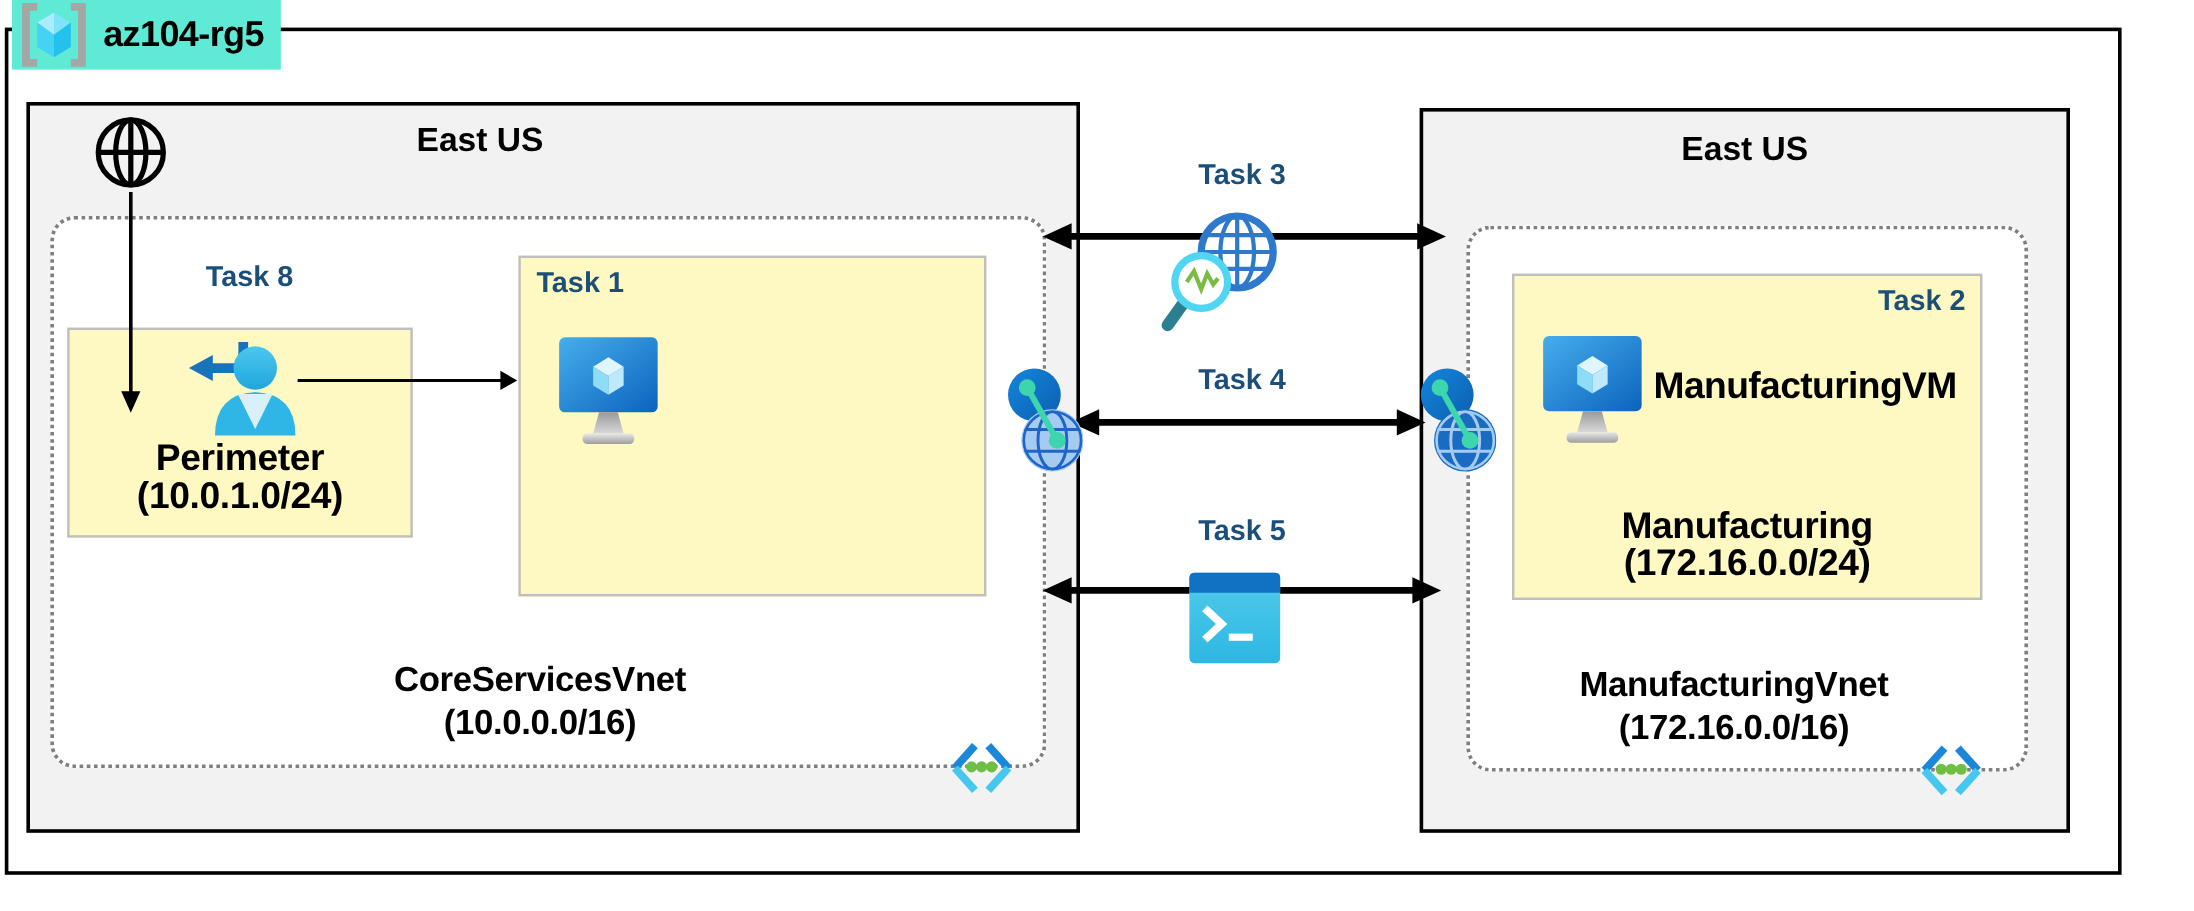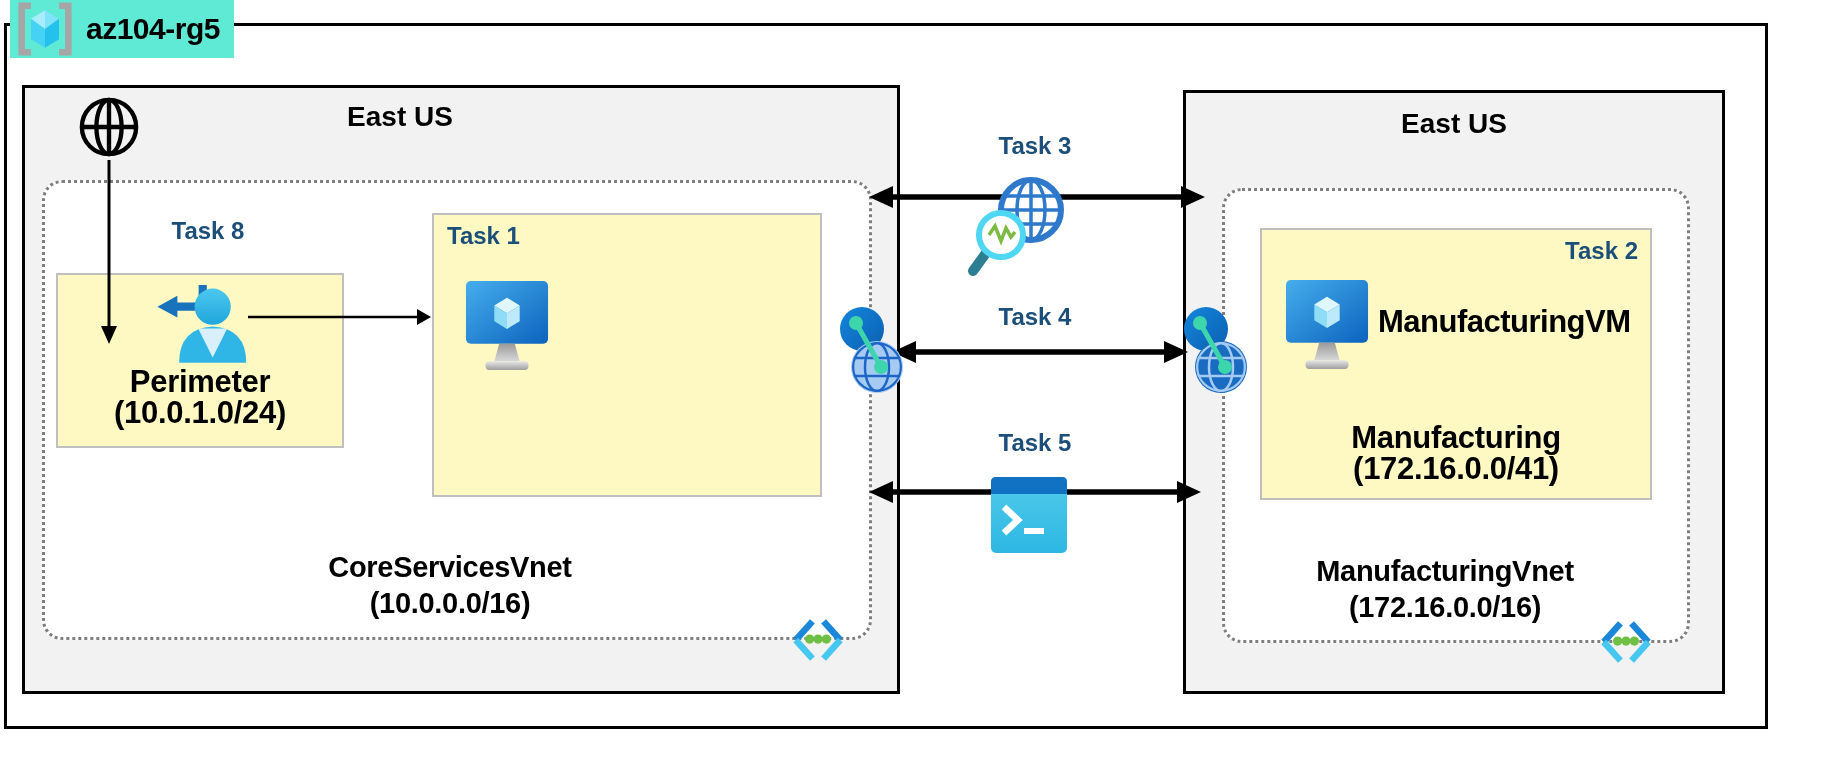--- a/index.html
+++ b/index.html
@@ -148,21 +148,21 @@
       <rect x="2" y="2" width="84" height="64" rx="5" fill="url(#vmScreen)"></rect>
       <polygon points="44,19 57,27 44,35 31,27" fill="#E0F6FD"></polygon>
       <polygon points="31,27 44,35 44,51 31,43" fill="#8FDCF7"></polygon>
       <polygon points="57,27 44,35 44,51 57,43" fill="#BDEAFA"></polygon>
       <polygon points="36,66 52,66 57,84 31,84" fill="url(#vmStand)"></polygon>
       <rect x="22" y="84" width="44" height="9" rx="4" fill="url(#vmBase)"></rect>
     </svg>
     <div class="vm-name vm-name-2">ManufacturingVM</div>
     <div class="subnet-text subnet-center-2">
       <div>Manufacturing</div>
-      <div>(172.16.0.0/41)</div>
+      <div>(172.16.0.0/24)</div>
     </div>
   </div>
 
   <div class="abs vnet-label vnet-label-left">
     <div>CoreServicesVnet</div>
     <div>(10.0.0.0/16)</div>
   </div>
   <div class="abs vnet-label vnet-label-right">
     <div>ManufacturingVnet</div>
     <div>(172.16.0.0/16)</div>

